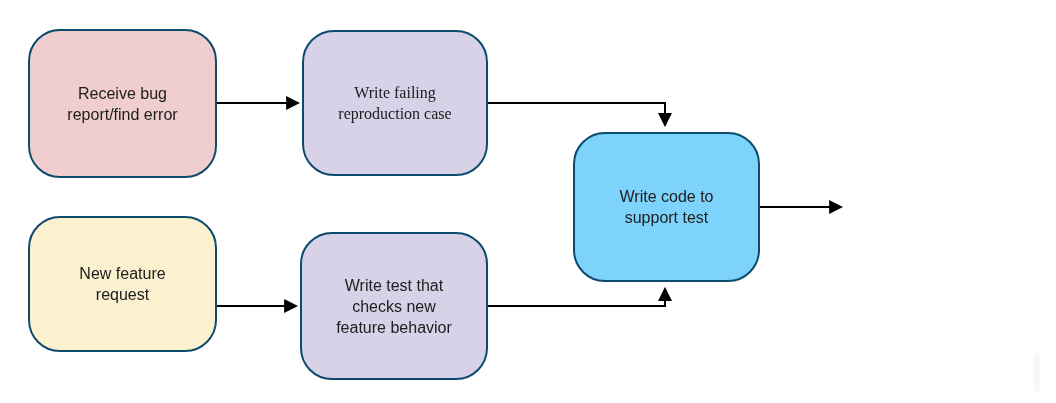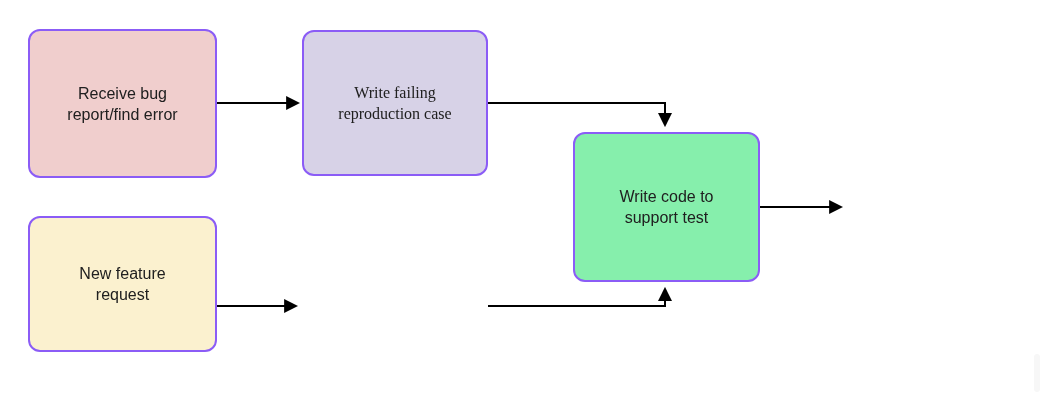--- a/index.html
+++ b/index.html
@@ -19,22 +19,22 @@
     position: absolute;
     left: 0;
     top: 0;
     width: 1056px;
     height: 403px;
     pointer-events: none;
   }
   .node {
     position: absolute;
     box-sizing: border-box;
-    border: 2px solid #8b5cf6;
-    border-radius: 12px;
+    border: 2px solid #0c4a6e;
+    border-radius: 32px;
     display: flex;
     align-items: center;
     justify-content: center;
     text-align: center;
     font-size: 16px;
     line-height: 21px;
     color: #202020;
     white-space: pre-line;
     padding: 8px 14px;
   }
@@ -74,20 +74,23 @@
 
   <div class="node node-receive-bug" style="background-color: rgb(240, 206, 205);">Receive bug
 report/find error</div>
 
   <div class="node node-write-failing" style="background-color: rgb(215, 210, 231);">Write failing
 reproduction case</div>
 
   <div class="node node-new-feature" style="background-color: rgb(251, 241, 207);">New feature
 request</div>
 
+  <div class="node node-write-test" style="background-color: rgb(215, 210, 231);">Write test that
+checks new
+feature behavior</div>
 
-  <div class="node node-write-code" style="background-color: #86efac;">Write code to
+  <div class="node node-write-code" style="background-color: #7dd3fc;">Write code to
 support test</div>
 
 
   <div class="scrollbar-thumb"></div>
 
 </div>
 
 </body></html>

